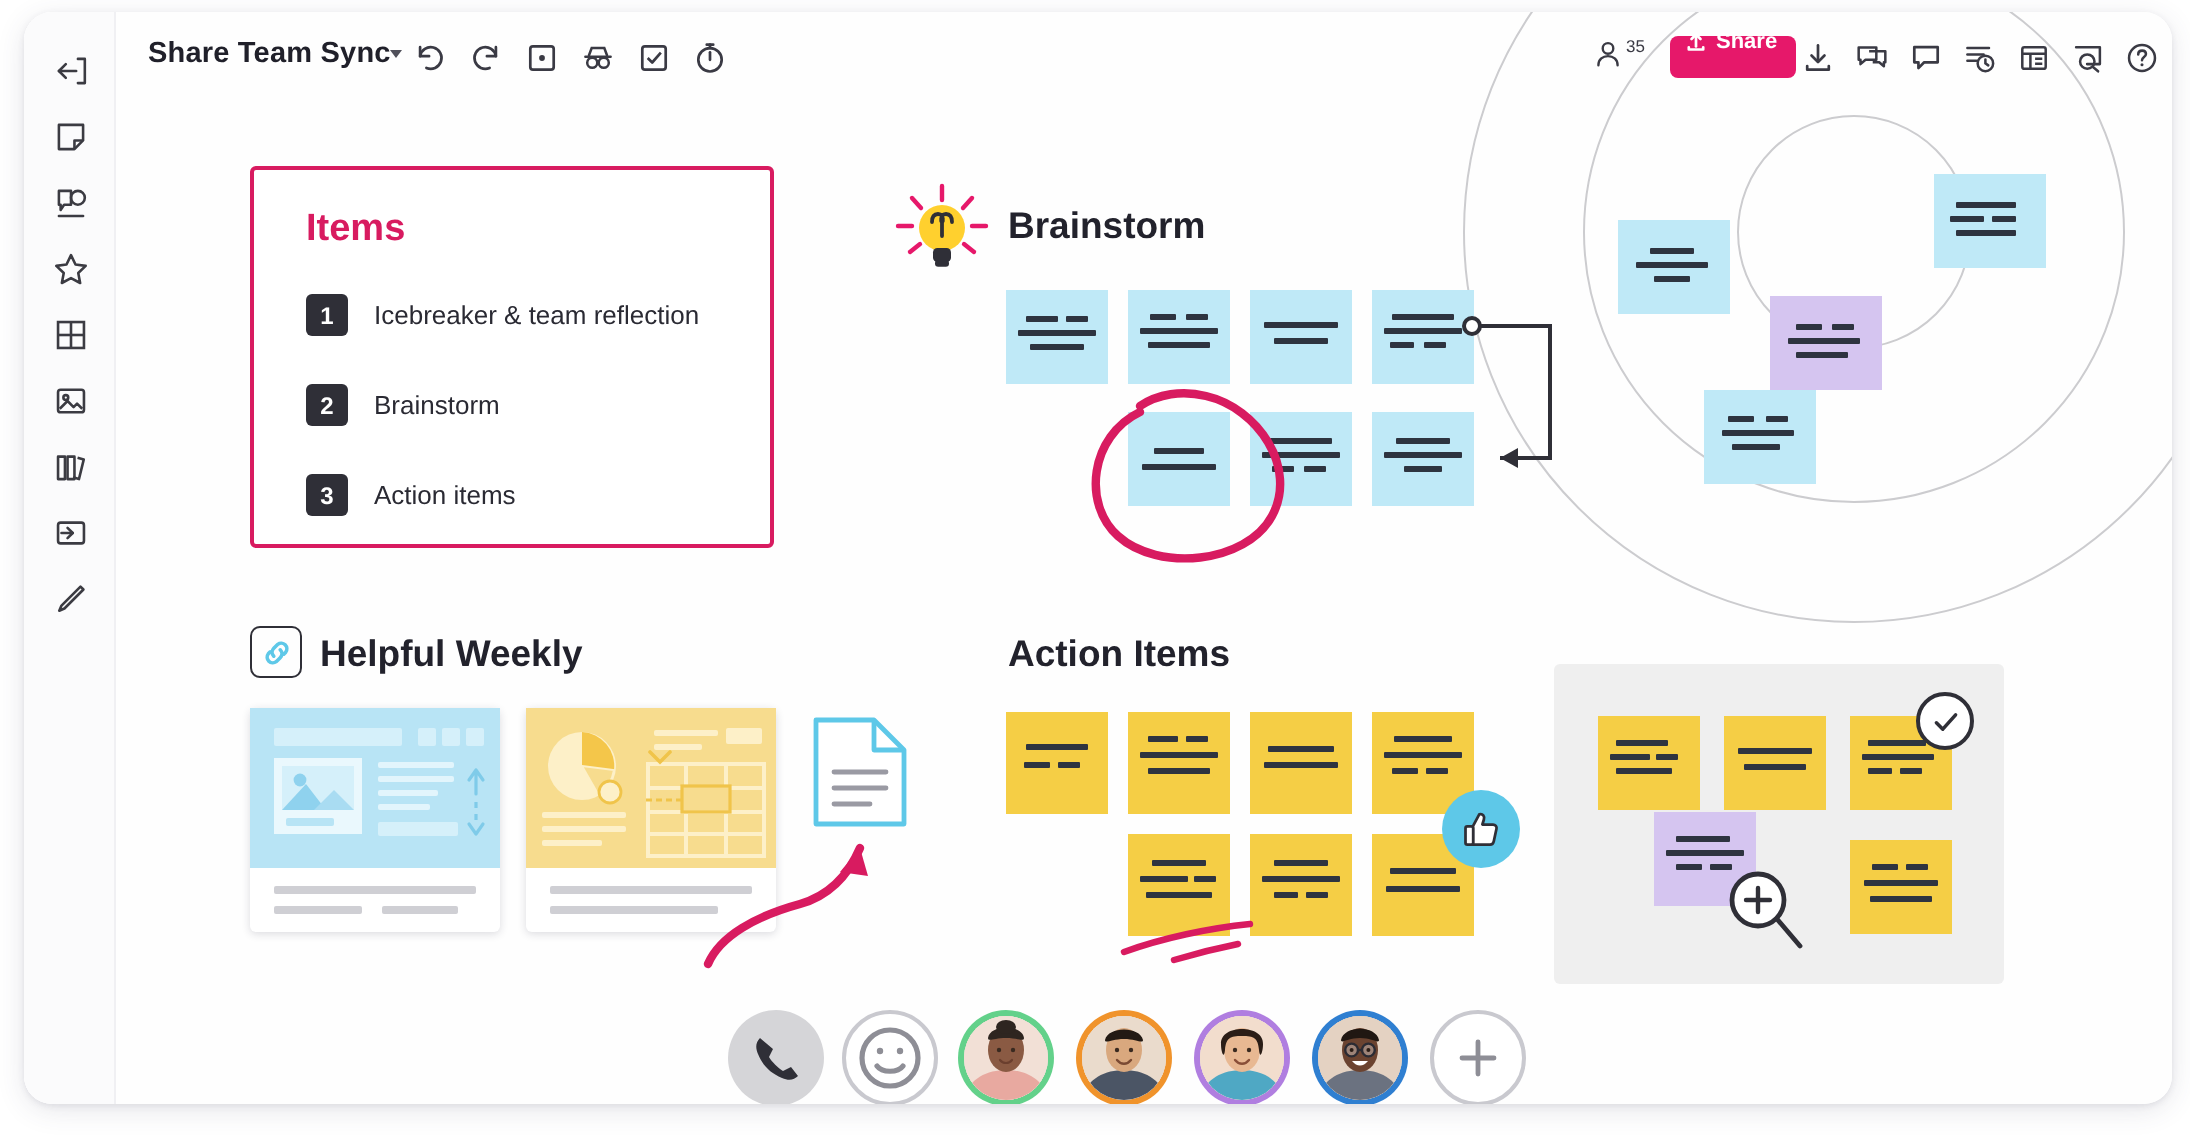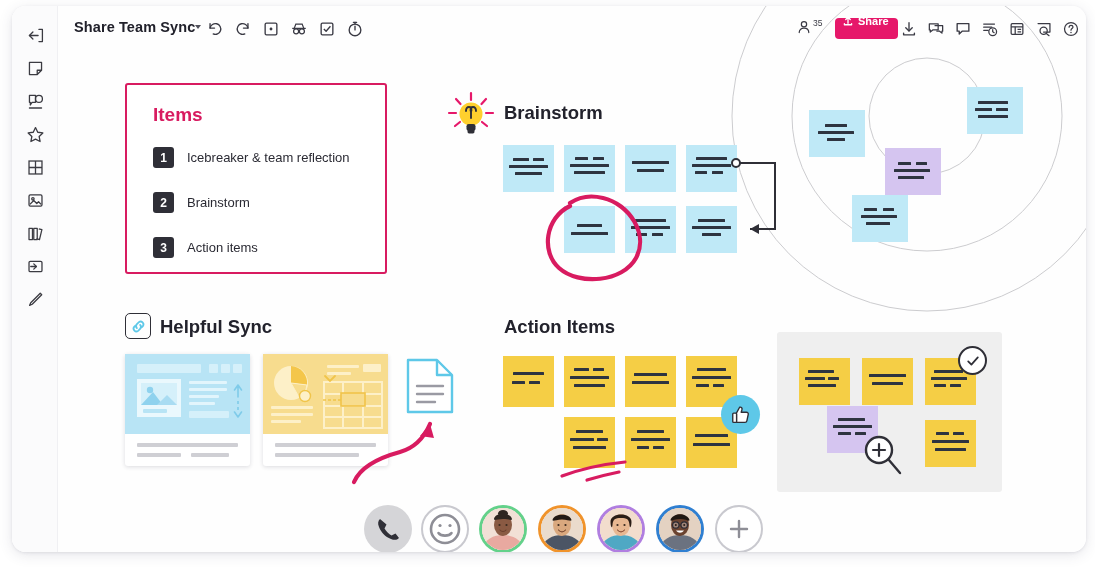--- a/index.html
+++ b/index.html
@@ -317,21 +317,21 @@
       </svg>
 
       <div class="link-badge">
         <svg viewBox="0 0 18 18" width="17" height="17">
           <g stroke="#5ec8e8" stroke-width="1.9" fill="none" stroke-linecap="round">
             <path d="M7.3 10.7 a3 3 0 0 1 0-4.2 l2.1-2.1 a3 3 0 0 1 4.2 4.2 l-1 1"></path>
             <path d="M10.7 7.3 a3 3 0 0 1 0 4.2 l-2.1 2.1 a3 3 0 0 1-4.2-4.2 l1-1"></path>
           </g>
         </svg>
       </div>
-      <div class="sec-title" style="left:148px;top:310px;">Helpful Sync</div>
+      <div class="sec-title" style="left:148px;top:310px;">Helpful Weekly</div>
 
       <div class="prev-card" style="left:113px;top:348px;width:125px;height:112px;">
         <div style="position:absolute;left:0;top:0;width:125px;height:80px;background:#b8e4f5;">
           <i class="prev-bar" style="left:12px;top:10px;width:64px;height:9px;background:#d5f0fa;"></i>
           <i class="prev-bar" style="left:84px;top:10px;width:9px;height:9px;background:#d5f0fa;"></i>
           <i class="prev-bar" style="left:96px;top:10px;width:9px;height:9px;background:#d5f0fa;"></i>
           <i class="prev-bar" style="left:108px;top:10px;width:9px;height:9px;background:#d5f0fa;"></i>
           <div style="position:absolute;left:12px;top:25px;width:44px;height:38px;background:#eaf8fd;">
             <div style="position:absolute;left:4px;top:4px;width:36px;height:22px;background:#d5f0fa;overflow:hidden;">
               <svg viewBox="0 0 36 22" width="36" height="22">

